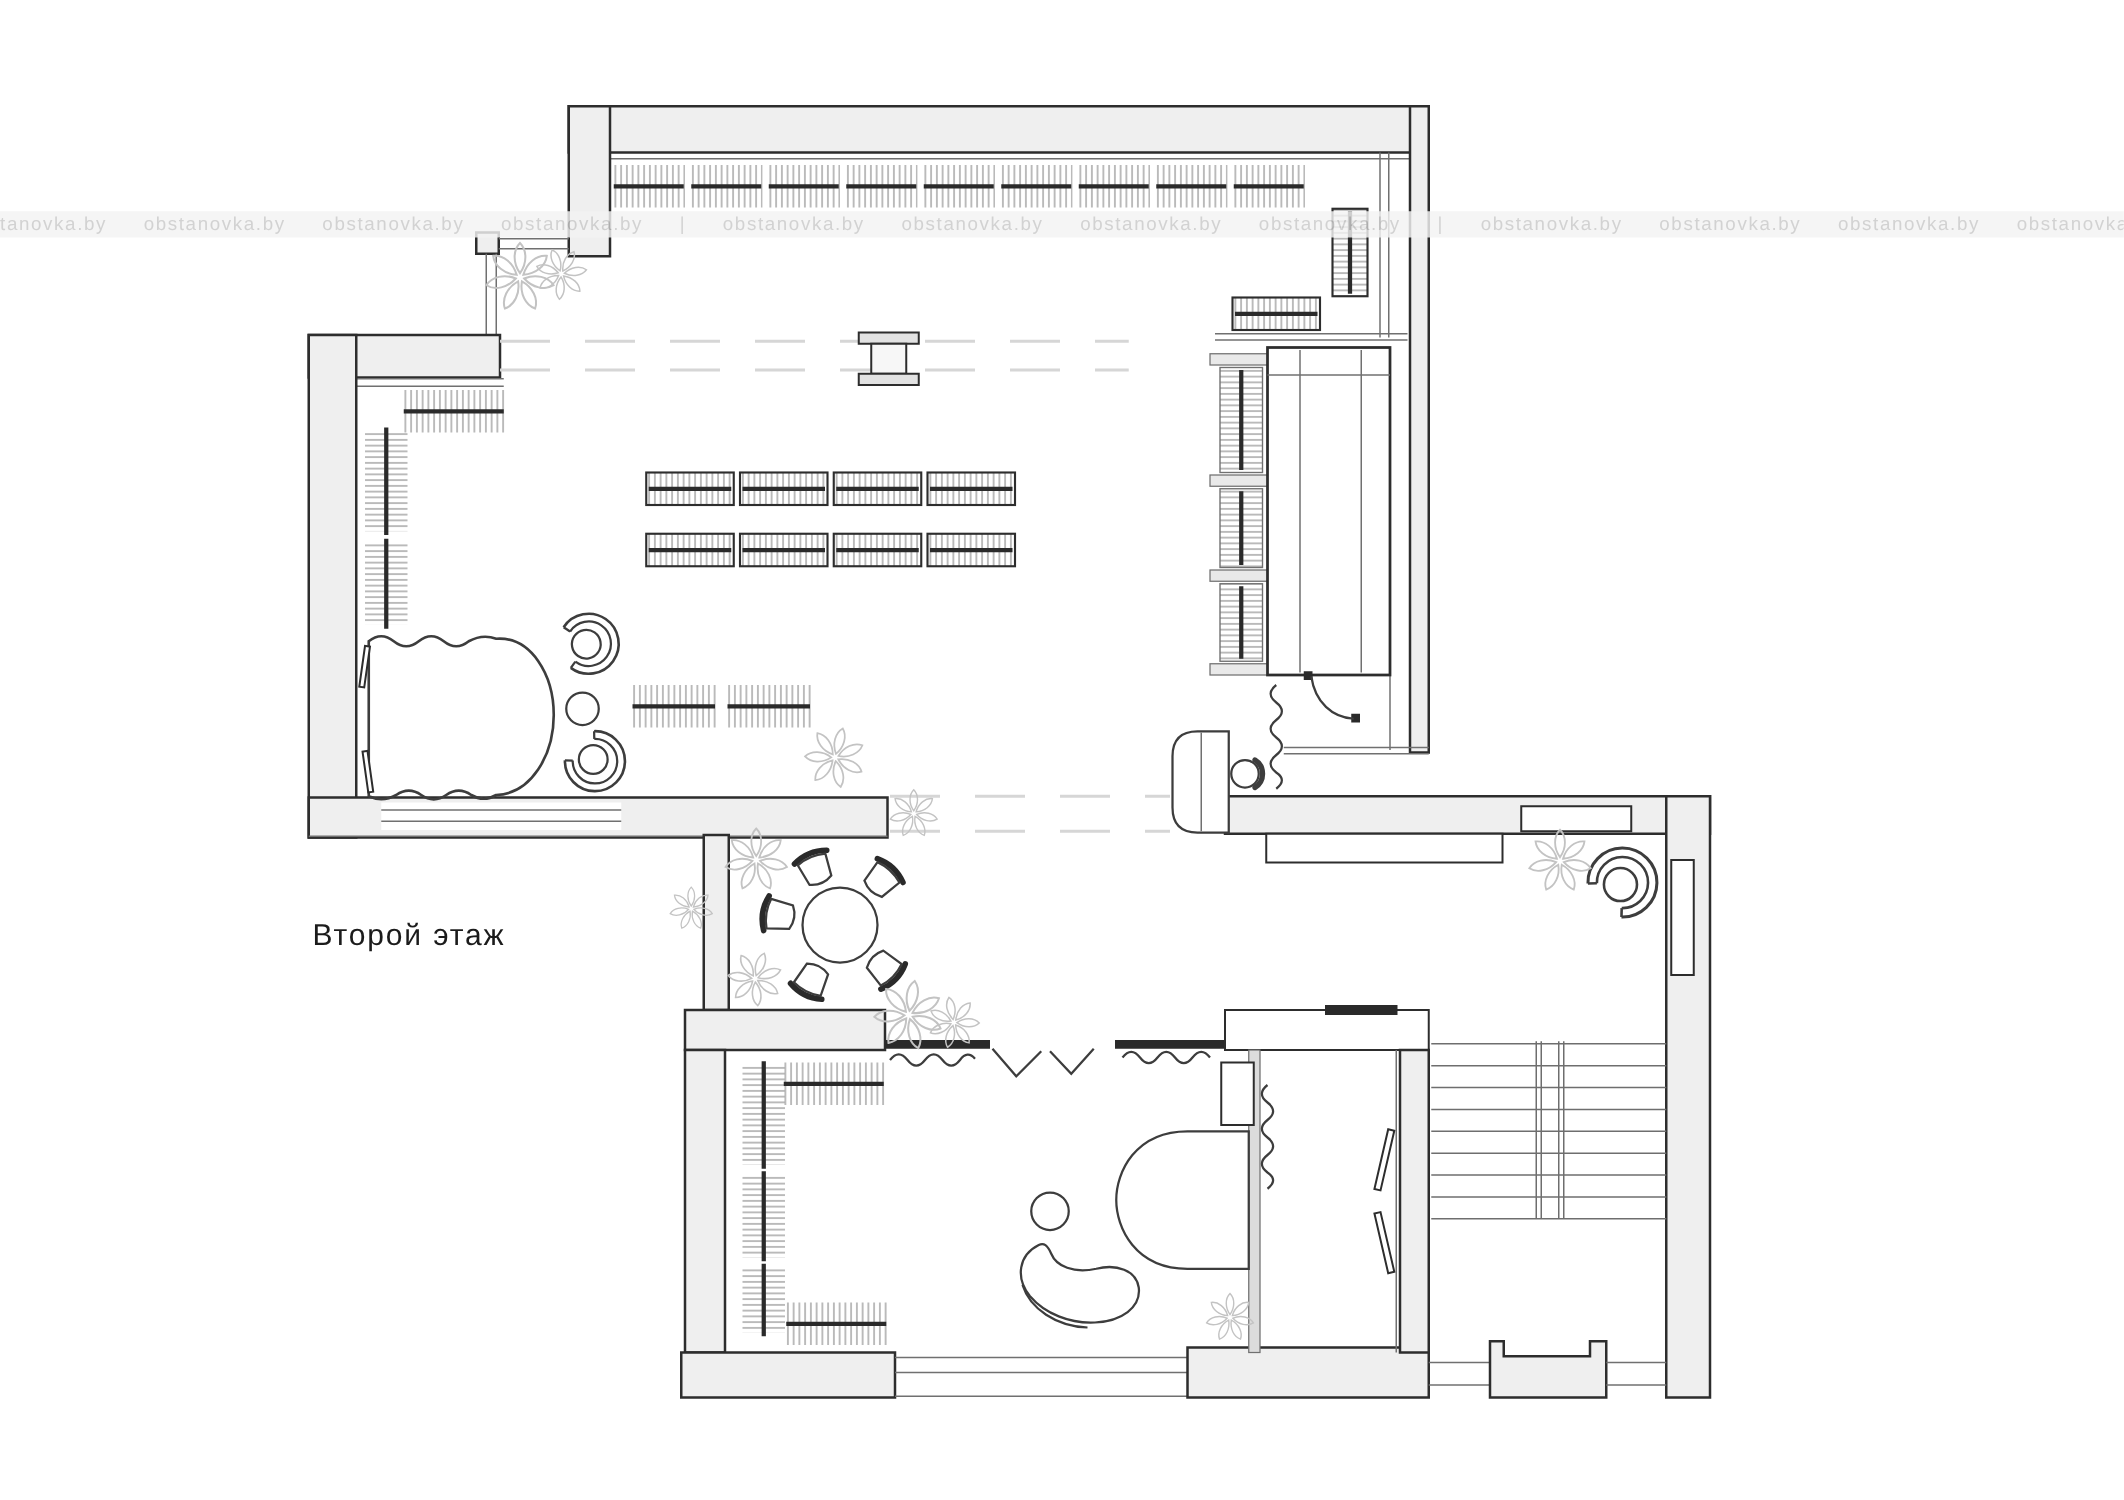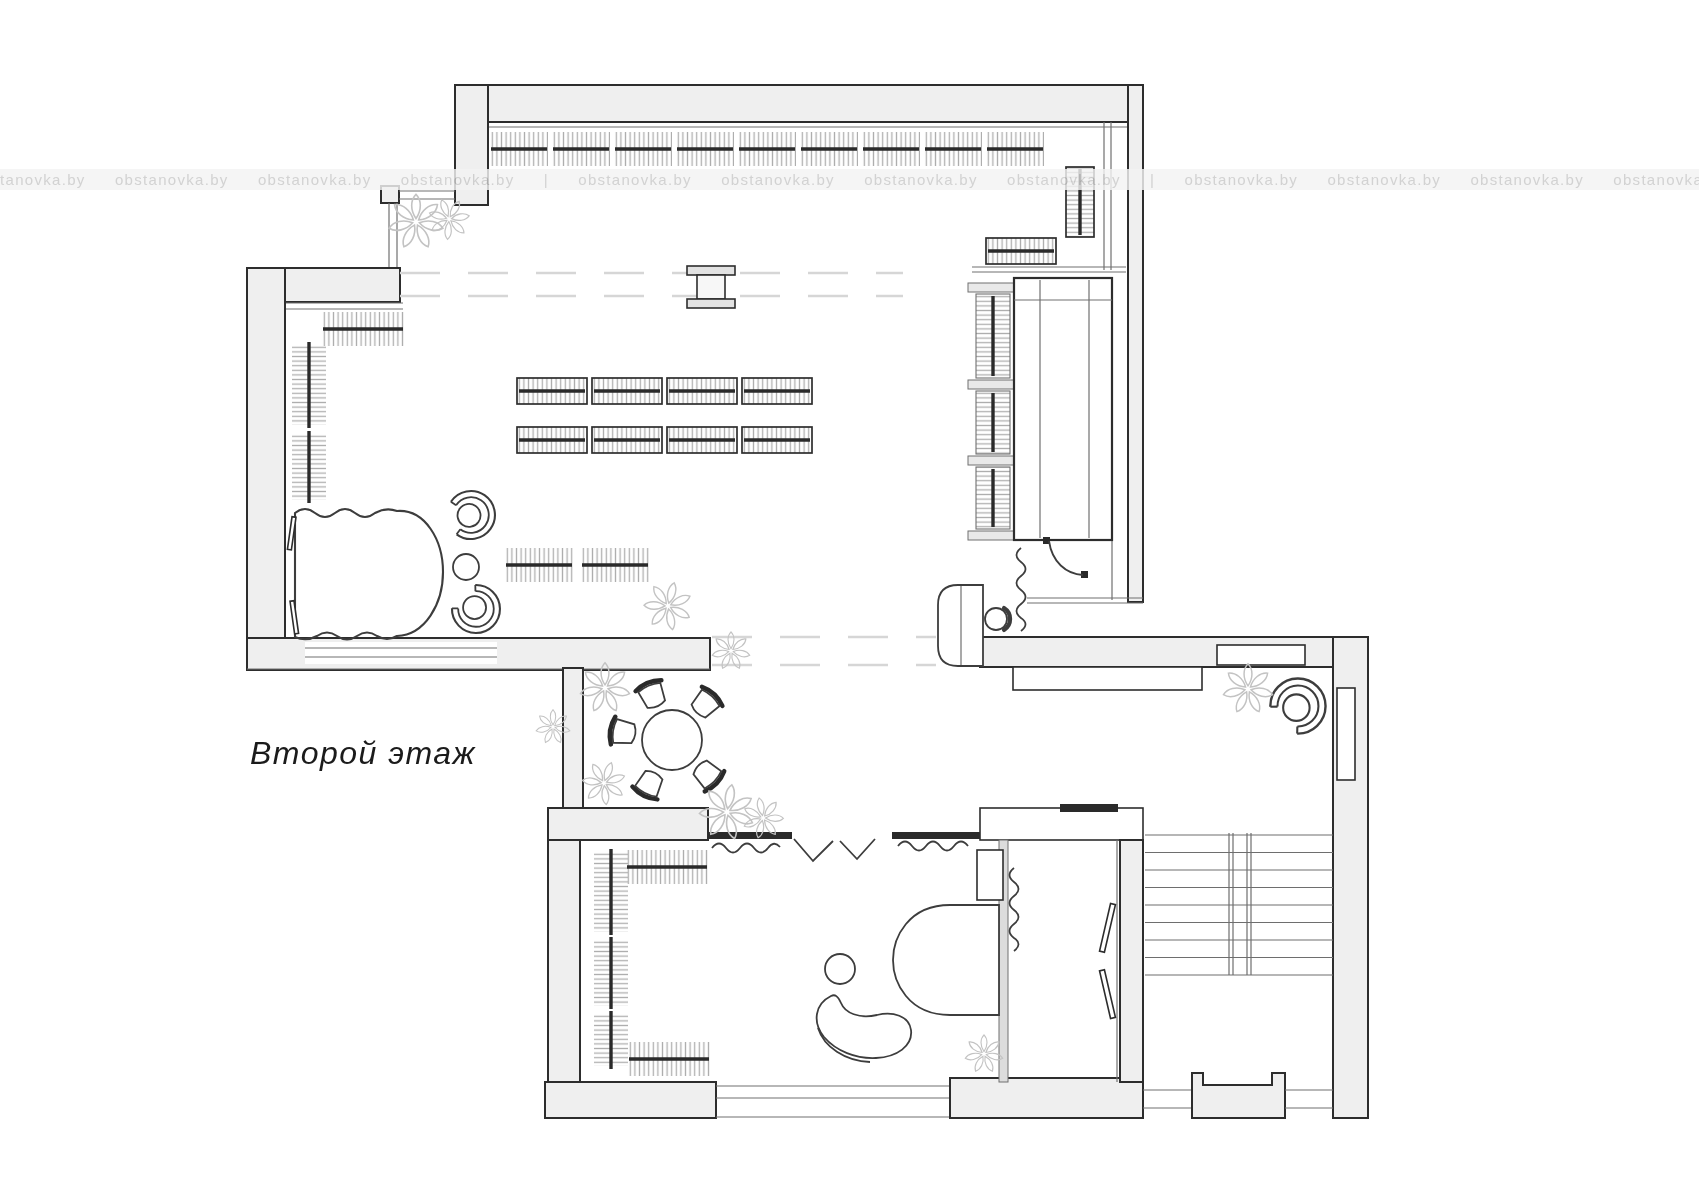--- a/index.html
+++ b/index.html
@@ -28,21 +28,21 @@
   #watermark-band{
     position:absolute;left:-34px;top:169px;width:1767px;height:21px;
     background:var(--watermark-band);opacity:.82;
     display:flex;align-items:center;justify-content:space-between;
     padding:0 6px;box-sizing:border-box;z-index:3;
     font-size:15px;letter-spacing:1.3px;color:var(--watermark-text);
     white-space:nowrap;pointer-events:none;
   }
   #floor-title{
     position:absolute;left:250px;top:735px;z-index:2;
-    font-style:italic;font-size:32px;letter-spacing:1.5px;color:var(--title);
+    font-size:24px;letter-spacing:1.5px;color:var(--title);
   }
 </style>
 </head>
 <body>
 
 <div id="stage">
 
   <svg id="plan-svg" width="1699" height="1200" viewBox="0 0 1699 1200" xmlns="http://www.w3.org/2000/svg">
     <defs>
       <pattern id="pv" width="4.6" height="6" patternUnits="userSpaceOnUse">

